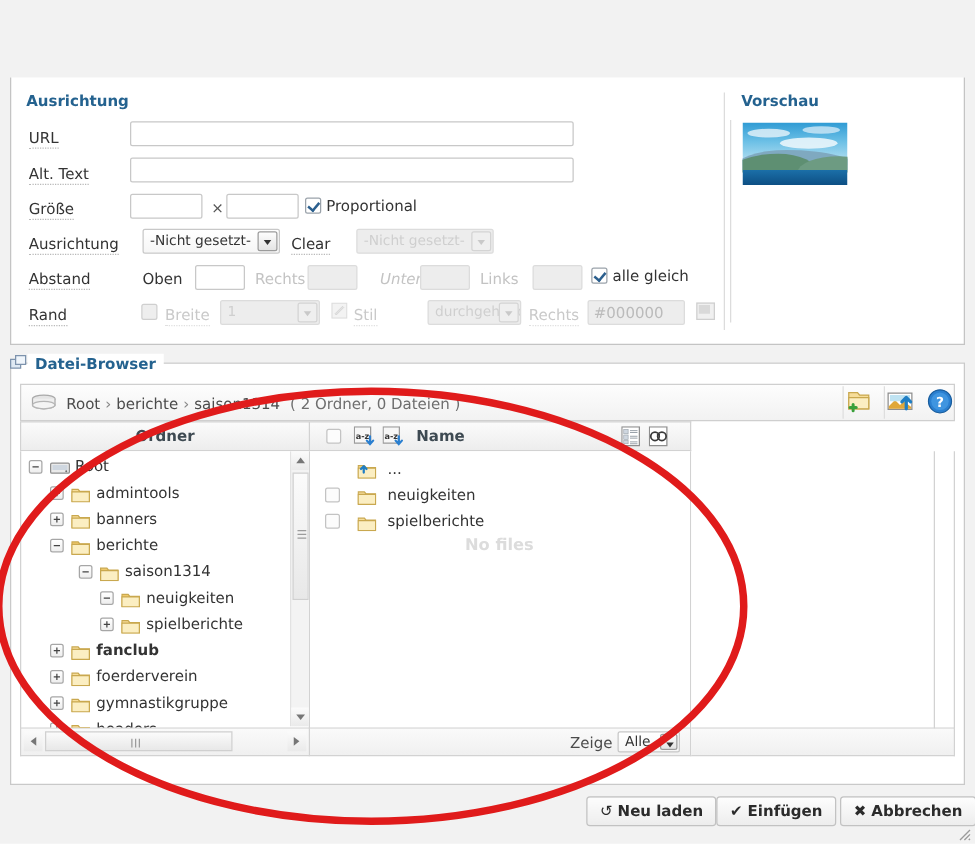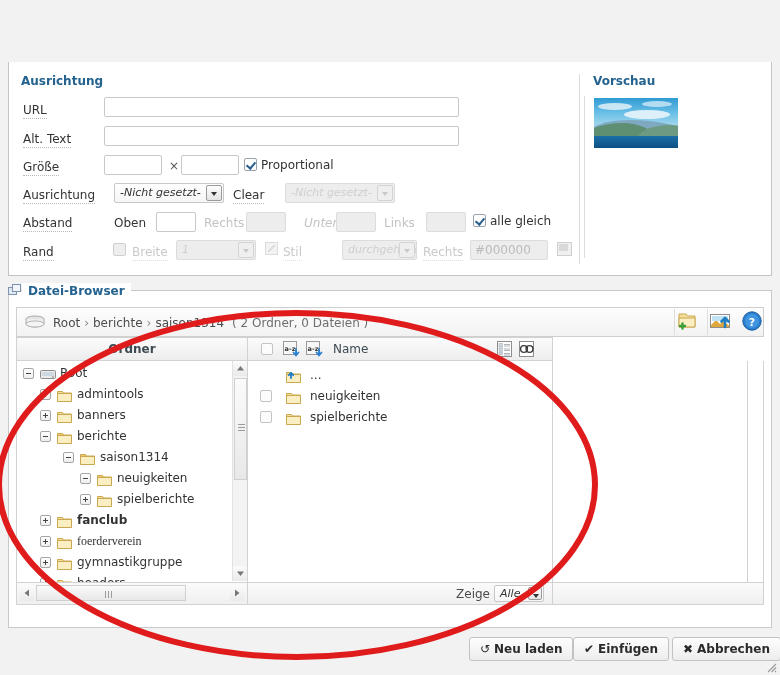--- a/index.html
+++ b/index.html
@@ -69,21 +69,21 @@
     position:absolute;box-sizing:border-box;height:20px;
     border:1px solid #c8c8c8;background:#fff;
     font-family:inherit;font-size:12px;padding:0 4px;color:#333;
     border-radius:2px;
   }
   input.txt.dis{background:#ededed;border-color:#dcdcdc;color:#bbb;}
   .sel{
     position:absolute;box-sizing:border-box;height:20px;
     border:1px solid #c8c8c8;background:linear-gradient(to bottom,#fff,#f6f6f6);
     border-radius:2px;font-size:11px;color:#333;
-    line-height:18px;padding-left:5px;cursor:pointer;font-style:italic;
+    line-height:18px;padding-left:5px;cursor:pointer;
   }
   .sel.dis{background:#ededed;border-color:#dcdcdc;color:#cfcfcf;cursor:default;}
   .sel .arrowbox{
     position:absolute;right:1px;top:1px;width:16px;height:16px;
     border:1px solid #9b9b9b;box-sizing:border-box;border-radius:2px;
     background:linear-gradient(to bottom,#fdfdfd,#e4e4e4);
   }
   .sel.dis .arrowbox{border-color:#d4d4d4;background:#efefef;}
   .sel .arrowbox:after{
     content:"";position:absolute;left:4px;top:6px;
@@ -362,21 +362,21 @@
             <path d="M13 8v6M10.5 11.5L13 14.3l2.5-2.8" stroke="#2a7fd0" stroke-width="1.8" fill="none" stroke-linecap="round"></path>
           </svg>
       </span>
       <span style="position:absolute;left:58px;top:3px;">
         <svg width="17" height="17" viewBox="0 0 17 17">
             <rect x="0.5" y="0.5" width="13" height="13" fill="#f7f7f7" stroke="#9a9a9a"></rect>
             <text x="7" y="10" font-size="6.5" fill="#333" text-anchor="middle" font-family="DejaVu Sans">a-z</text>
             <path d="M13 8v6M10.5 11.5L13 14.3l2.5-2.8" stroke="#2a7fd0" stroke-width="1.8" fill="none" stroke-linecap="round"></path>
           </svg>
       </span>
-      <span style="position:absolute;left:85px;top:0;font-weight:normal;color:#3e4a52;">Name</span>
+      <span style="position:absolute;left:85px;top:0;font-weight:bold;color:#3e4a52;">Name</span>
       <span style="position:absolute;left:249px;top:3px;">
         <svg width="16" height="17" viewBox="0 0 16 17">
             <rect x="0.5" y="0.5" width="14" height="15" fill="#fff" stroke="#8e8e8e"></rect>
             <rect x="2" y="2.5" width="3.5" height="3.5" fill="#cfd7e0" stroke="#9aa2aa" stroke-width=".5"></rect>
             <rect x="2" y="7" width="3.5" height="3.5" fill="#cfd7e0" stroke="#9aa2aa" stroke-width=".5"></rect>
             <rect x="2" y="11.5" width="3.5" height="2.5" fill="#cfd7e0" stroke="#9aa2aa" stroke-width=".5"></rect>
             <path d="M7 3.5h6M7 5h6M7 8h6M7 9.5h6M7 12.5h6M7 14h6" stroke="#9aa2aa" stroke-width=".8"></path>
           </svg>
       </span>
       <span style="position:absolute;left:271px;top:3px;">
@@ -464,21 +464,21 @@
             </svg></span>
         <span class="node-label" style="left:54px;font-weight:bold;">fanclub</span>
       </div>
 
       <div class="node" style="left:6px;top:170px;">
         <span class="toggle plus" style="left:17px;top:5px;"></span>
         <span class="folder" style="left:34px;top:4px;"><svg width="15" height="13" viewBox="0 0 15 13">
               <path d="M0.5 2.5h5l1.2 1.5h7.8v8H0.5z" fill="#f6dd9a" stroke="#c9a84f"></path>
               <path d="M0.5 4.5h14v8H0.5z" fill="#fbeec2" stroke="#c9a84f"></path>
             </svg></span>
-        <span class="node-label" style="left:54px;font-family:Liberation Serif, serif;">foerderverein</span>
+        <span class="node-label" style="left:54px;">foerderverein</span>
       </div>
 
       <div class="node" style="left:6px;top:191px;">
         <span class="toggle plus" style="left:17px;top:5px;"></span>
         <span class="folder" style="left:34px;top:4px;"><svg width="15" height="13" viewBox="0 0 15 13">
               <path d="M0.5 2.5h5l1.2 1.5h7.8v8H0.5z" fill="#f6dd9a" stroke="#c9a84f"></path>
               <path d="M0.5 4.5h14v8H0.5z" fill="#fbeec2" stroke="#c9a84f"></path>
             </svg></span>
         <span class="node-label" style="left:54px;">gymnastikgruppe</span>
       </div>
@@ -555,20 +555,21 @@
       <div class="frow" style="top:46px;">
         <span class="rcb"></span>
         <span class="ficon">
           <svg width="15" height="13" viewBox="0 0 15 13">
               <path d="M0.5 2.5h5l1.2 1.5h7.8v8H0.5z" fill="#f6dd9a" stroke="#c9a84f"></path>
               <path d="M0.5 4.5h14v8H0.5z" fill="#fbeec2" stroke="#c9a84f"></path>
             </svg>
         </span>
         <span class="fname">spielberichte</span>
       </div>
+      <div class="nofiles">No files</div>
     </div>
 
     <div class="list-foot">
       <span class="zeige-lbl">Zeige</span>
       <span class="sel" style="right:8px;top:2px;width:50px;height:17px;line-height:15px;font-size:11px;">
         <span>Alle</span>
         <span class="arrowbox" style="width:14px;height:13px;"></span>
       </span>
     </div>
 

